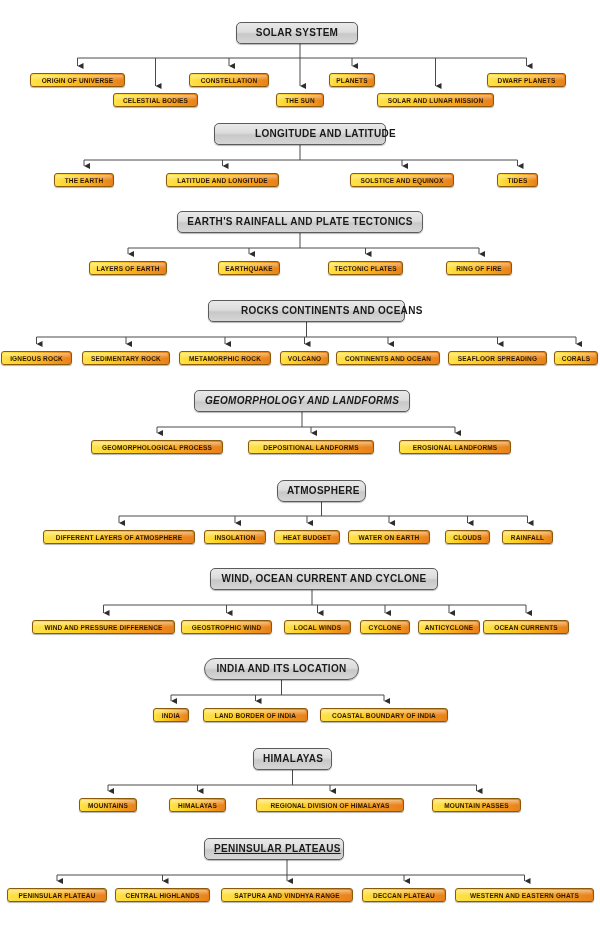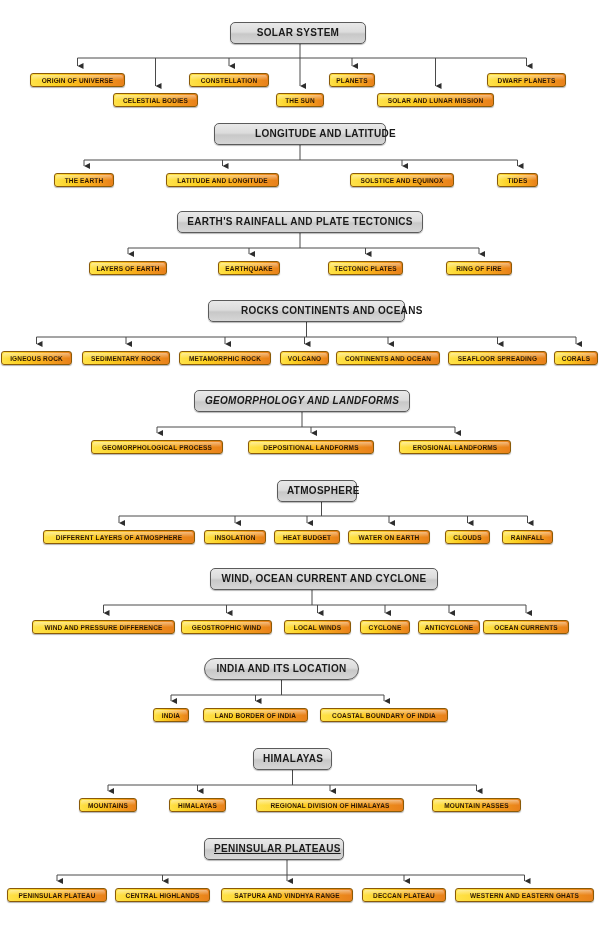--- a/index.html
+++ b/index.html
@@ -158,21 +158,21 @@
         <path d="M57,875 L524.5,875"></path>
         <path d="M57,875 L57,881" marker-end="url(#arrow)"></path>
         <path d="M162.5,875 L162.5,881" marker-end="url(#arrow)"></path>
         <path d="M287,875 L287,881" marker-end="url(#arrow)"></path>
         <path d="M404,875 L404,881" marker-end="url(#arrow)"></path>
         <path d="M524.5,875 L524.5,881" marker-end="url(#arrow)"></path>
       </g>
   </svg>
 
   <div id="nodes">
-      <div class="parent-node" style="left: 230px; top: 22px; width: 136px;">SOLAR SYSTEM</div>
+      <div class="parent-node" style="left: 236px; top: 22px; width: 122px;">SOLAR SYSTEM</div>
       <div class="child-node" style="left: 30px; top: 73px; width: 95px;">ORIGIN OF UNIVERSE</div>
       <div class="child-node" style="left: 113px; top: 93px; width: 85px;">CELESTIAL BODIES</div>
       <div class="child-node" style="left: 189px; top: 73px; width: 80px;">CONSTELLATION</div>
       <div class="child-node" style="left: 276px; top: 93px; width: 48px;">THE SUN</div>
       <div class="child-node" style="left: 329px; top: 73px; width: 46px;">PLANETS</div>
       <div class="child-node" style="left: 377px; top: 93px; width: 117px;">SOLAR AND LUNAR MISSION</div>
       <div class="child-node" style="left: 487px; top: 73px; width: 79px;">DWARF PLANETS</div>
       <div class="parent-node" style="left: 214px; top: 123px; width: 172px; padding-left: 40px;">LONGITUDE AND LATITUDE</div>
       <div class="child-node" style="left: 54px; top: 173px; width: 60px;">THE EARTH</div>
       <div class="child-node" style="left: 166px; top: 173px; width: 113px;">LATITUDE AND LONGITUDE</div>
@@ -188,21 +188,21 @@
       <div class="child-node" style="left: 82px; top: 351px; width: 88px;">SEDIMENTARY ROCK</div>
       <div class="child-node" style="left: 179px; top: 351px; width: 92px;">METAMORPHIC ROCK</div>
       <div class="child-node" style="left: 280px; top: 351px; width: 49px;">VOLCANO</div>
       <div class="child-node" style="left: 336px; top: 351px; width: 104px;">CONTINENTS AND OCEAN</div>
       <div class="child-node" style="left: 448px; top: 351px; width: 99px;">SEAFLOOR SPREADING</div>
       <div class="child-node" style="left: 554px; top: 351px; width: 44px;">CORALS</div>
       <div class="parent-node" style="left: 194px; top: 390px; width: 216px; font-style: italic;">GEOMORPHOLOGY AND LANDFORMS</div>
       <div class="child-node" style="left: 91px; top: 440px; width: 132px;">GEOMORPHOLOGICAL PROCESS</div>
       <div class="child-node" style="left: 248px; top: 440px; width: 126px;">DEPOSITIONAL LANDFORMS</div>
       <div class="child-node" style="left: 399px; top: 440px; width: 112px;">EROSIONAL LANDFORMS</div>
-      <div class="parent-node" style="left: 277px; top: 480px; width: 80px;">ATMOSPHERE</div>
+      <div class="parent-node" style="left: 277px; top: 480px; width: 89px; border-radius: 7px;">ATMOSPHERE</div>
       <div class="child-node" style="left: 43px; top: 530px; width: 152px;">DIFFERENT LAYERS OF ATMOSPHERE</div>
       <div class="child-node" style="left: 204px; top: 530px; width: 62px;">INSOLATION</div>
       <div class="child-node" style="left: 274px; top: 530px; width: 66px;">HEAT BUDGET</div>
       <div class="child-node" style="left: 348px; top: 530px; width: 82px;">WATER ON EARTH</div>
       <div class="child-node" style="left: 445px; top: 530px; width: 45px;">CLOUDS</div>
       <div class="child-node" style="left: 502px; top: 530px; width: 51px;">RAINFALL</div>
       <div class="parent-node" style="left: 198px; top: 568px; width: 228px; margin-left: 12px;">WIND, OCEAN CURRENT AND CYCLONE</div>
       <div class="child-node" style="left: 32px; top: 620px; width: 143px;">WIND AND PRESSURE DIFFERENCE</div>
       <div class="child-node" style="left: 181px; top: 620px; width: 91px;">GEOSTROPHIC WIND</div>
       <div class="child-node" style="left: 284px; top: 620px; width: 67px;">LOCAL WINDS</div>

